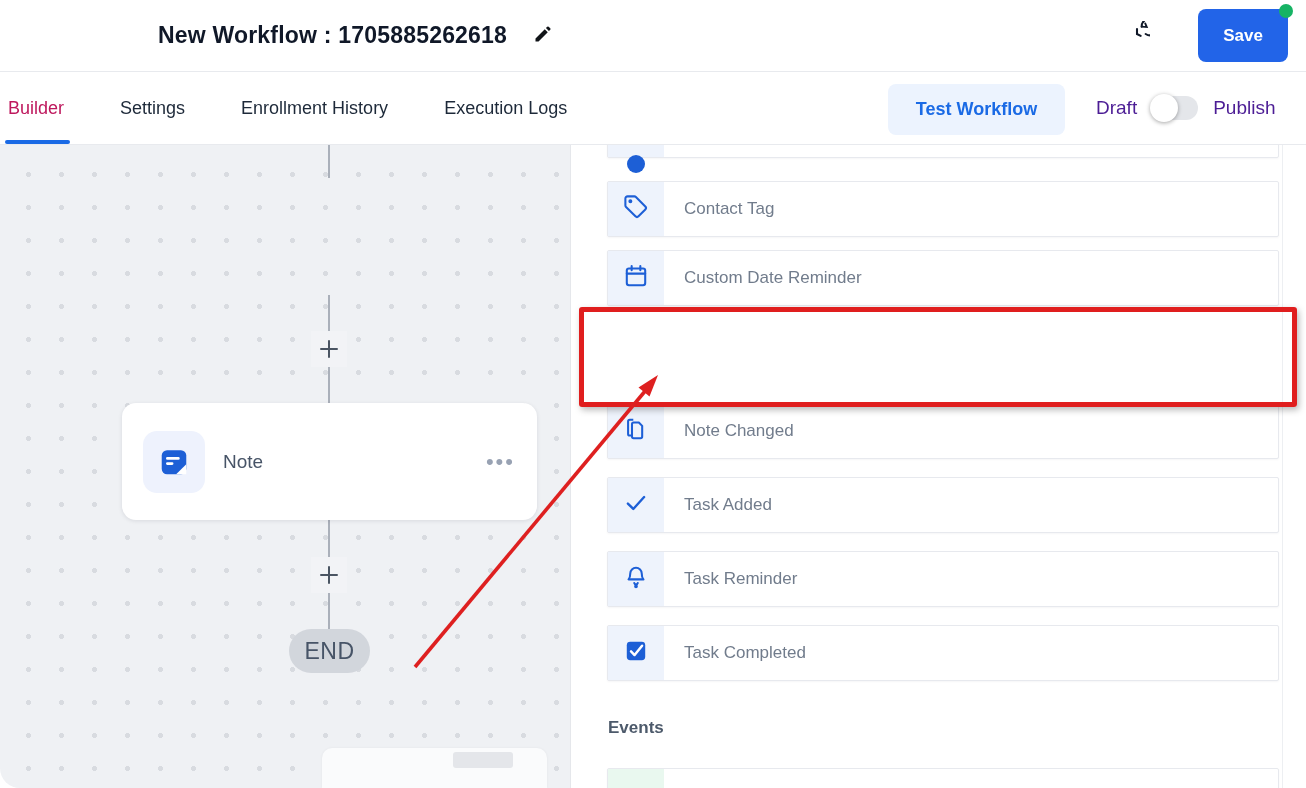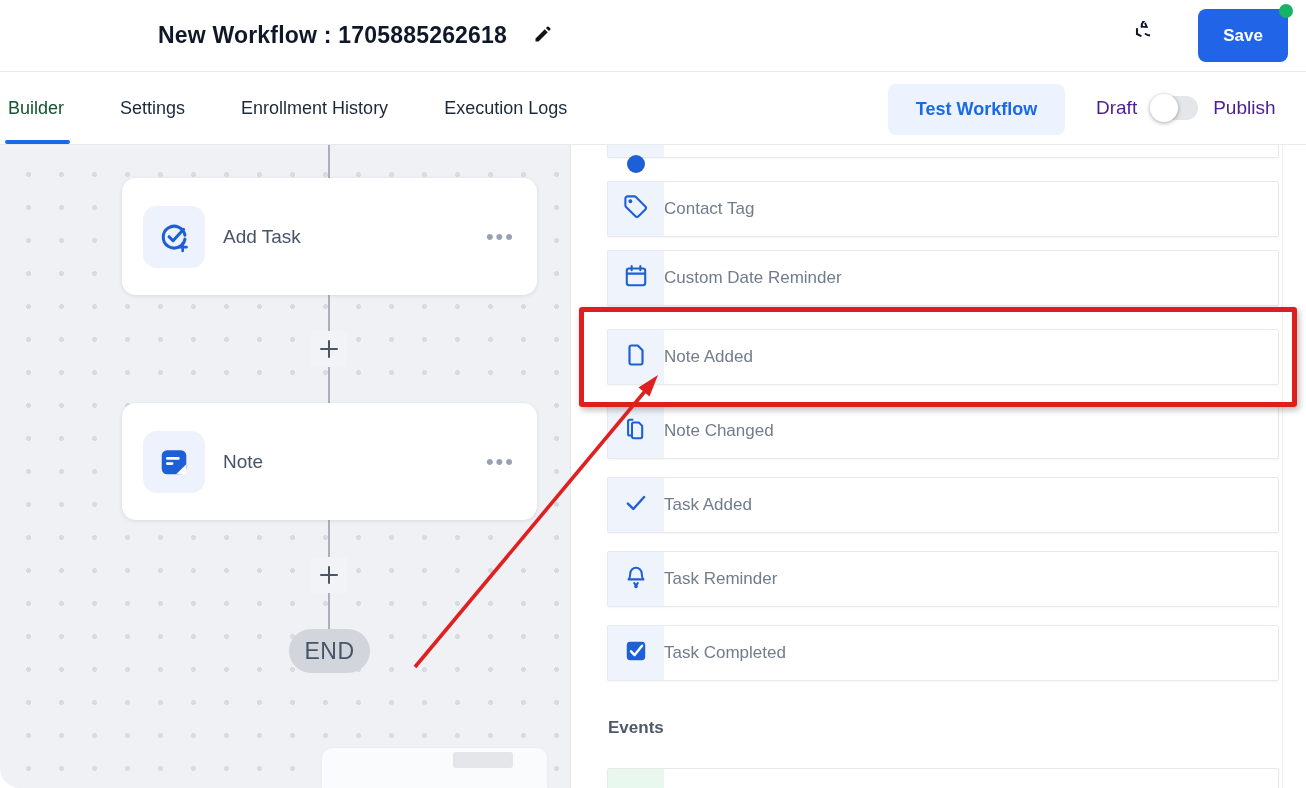--- a/index.html
+++ b/index.html
@@ -19,21 +19,21 @@
               font-size:17px; font-weight:700; border:none; border-radius:8px; cursor:pointer;
               font-family:"Liberation Sans", sans-serif; }
   .save-dot { position:absolute; top:-5px; right:-5px; width:14px; height:14px; border-radius:50%;
               background:#16b364; }
 
   
   .tabbar { position:relative; height:73px; background:#fff; border-bottom:1px solid #e8eaee; }
   .tabs { display:flex; align-items:center; height:100%; padding-left:8px; gap:56px; }
   .tab { position:relative; height:100%; display:flex; align-items:center; font-size:18px;
          color:#1d2939; cursor:pointer; }
-  .tab.active { color:#14532d; font-weight:500; }
+  .tab.active { color:#be185d; font-weight:500; }
   .tab.active .tab-underline { position:absolute; left:-3px; right:-6px; bottom:0; height:4px;
          border-radius:3px; background:#1a6ae5; }
   .test-btn { position:absolute; left:888px; top:12px; width:177px; height:51px; background:#ecf3fe;
               color:#1a6ae5; font-size:18px; font-weight:700; border:none; border-radius:8px;
               cursor:pointer; font-family:"Liberation Sans", sans-serif; }
   .toggle-group { position:absolute; left:1096px; top:0; height:100%; display:flex; align-items:center; gap:15px; }
   .toggle-label { font-size:19px; color:#4c1d95; }
   .toggle { position:relative; width:46px; height:24px; border-radius:12px; background:#e4e6ea; cursor:pointer; }
   .toggle-knob { position:absolute; left:-2px; top:-2px; width:28px; height:28px; border-radius:50%;
                  background:#fff; box-shadow:0 1px 4px rgba(0,0,0,.35); }
@@ -68,21 +68,21 @@
 
   
   .panel { position:absolute; left:570px; top:0; width:736px; height:643px; background:#fff;
            border-left:1px solid #e5e7eb; overflow:hidden; }
   .scroll-line { position:absolute; left:711px; top:0; bottom:0; width:1px; background:#edeff2; }
   .trigger-item { position:absolute; left:36px; width:672px; height:56px; background:#fff;
                   border:1px solid #e7e9ee; border-radius:2px; box-shadow:0 1px 2px rgba(16,24,40,.04);
                   display:flex; align-items:stretch; cursor:pointer; }
   .item-strip { width:56px; background:#eef3fc; display:flex; align-items:center; justify-content:center; }
   .item-strip.green { background:#e9f8ef; }
-  .item-label { align-self:center; font-size:17px; color:#717c8c; }
+  .item-label { align-self:center; margin-left:20px; font-size:17px; color:#717c8c; }
   .partial-dot { width:18px; height:18px; border-radius:50%; background:#1d5fd6; margin-top:52px; }
   .events-heading { position:absolute; left:37px; top:573px; font-size:17px; font-weight:700; color:#4d5a6b; }
 
   
   .red-box { position:absolute; left:8px; top:162px; width:718px; height:100px;
              border:5px solid #e01e1e; border-radius:3px; box-shadow:2px 3px 6px rgba(60,60,60,.35);
              z-index:40; pointer-events:none; }
   .arrow-overlay { position:absolute; left:0; top:0; width:1306px; height:788px; z-index:100;
                    pointer-events:none; }
 </style>
@@ -145,31 +145,20 @@
     </div>
   </div>
 
   <div class="main">
 
     <div class="canvas">
       <div class="connector" style="top:0; height:33px;"></div>
       <div class="connector" style="top:150px; height:108px;"></div>
       <div class="connector" style="top:375px; height:109px;"></div>
 
-      <div class="node-card" style="top:33px;">
-        <div class="node-iconbox">
-          <svg width="32" height="32" viewBox="0 0 24 24" fill="none" stroke="#1d5fd6" stroke-width="2.3" stroke-linecap="round" stroke-linejoin="round">
-            <path d="M20.2 10.6 A8.2 8.2 0 1 0 20.2 13.6"></path>
-            <path d="M8.3 11.8 L11.3 14.8 L19.2 6.2"></path>
-            <path d="M15.6 19.6 H21.4 M18.5 16.7 V22.5" stroke-width="2"></path>
-          </svg>
-        </div>
-        <span class="node-label">Add Task</span>
-        <button class="node-menu"></button>
-      </div>
 
       <div class="plus-badge" style="top:186px;">
         <svg width="22" height="22" viewBox="0 0 22 22" stroke="#4a5462" stroke-width="2" stroke-linecap="round">
           <path d="M11 3 V19 M3 11 H19"></path>
         </svg>
       </div>
 
       <div class="node-card" style="top:258px;">
         <div class="node-iconbox">
           <svg width="32" height="32" viewBox="0 0 24 24">
@@ -221,30 +210,20 @@
           <span>
             <svg width="26" height="26" viewBox="0 0 24 24" fill="none" stroke="#1d5fd6" stroke-width="1.9" stroke-linecap="round">
               <rect x="3.5" y="5" width="17" height="15.5" rx="2"></rect>
               <path d="M3.5 9.8 H20.5 M8 2.8 V6.6 M16 2.8 V6.6"></path>
             </svg>
           </span>
         </div>
         <span class="item-label">Custom Date Reminder</span>
       </div>
 
-      <div class="trigger-item" style="top:184px;">
-        <div class="item-strip">
-          <span>
-            <svg width="26" height="26" viewBox="0 0 24 24" fill="none" stroke="#1d5fd6" stroke-width="2" stroke-linejoin="round">
-              <path d="M13.6 3.2 H7.6 A1.6 1.6 0 0 0 6 4.8 V19.2 A1.6 1.6 0 0 0 7.6 20.8 H16.4 A1.6 1.6 0 0 0 18 19.2 V7.6 Z"></path>
-            </svg>
-          </span>
-        </div>
-        <span class="item-label">Note Added</span>
-      </div>
 
       <div class="trigger-item" style="top:258px;">
         <div class="item-strip">
           <span>
             <svg width="26" height="26" viewBox="0 0 24 24" fill="none" stroke="#1d5fd6" stroke-width="1.9" stroke-linejoin="round">
               <path d="M9.5 3.5 H6.2 A1.5 1.5 0 0 0 4.7 5 V16.5 A1.5 1.5 0 0 0 6.2 18 H8"></path>
               <path d="M14.6 6 H9.8 A1.5 1.5 0 0 0 8.3 7.5 V19 A1.5 1.5 0 0 0 9.8 20.5 H16.2 A1.5 1.5 0 0 0 17.7 19 V9.1 Z" fill="#eef3fc"></path>
             </svg>
           </span>
         </div>

